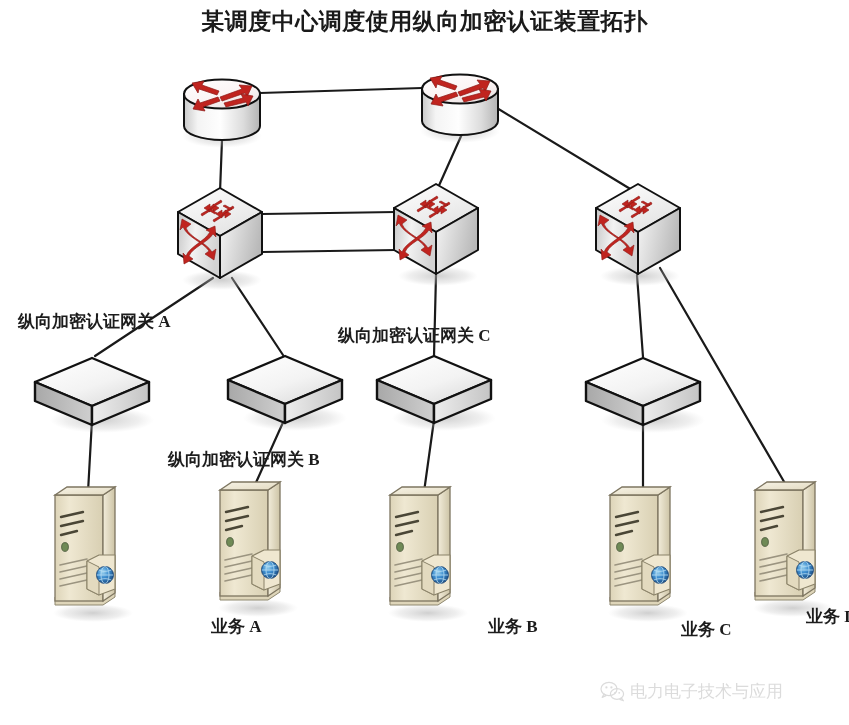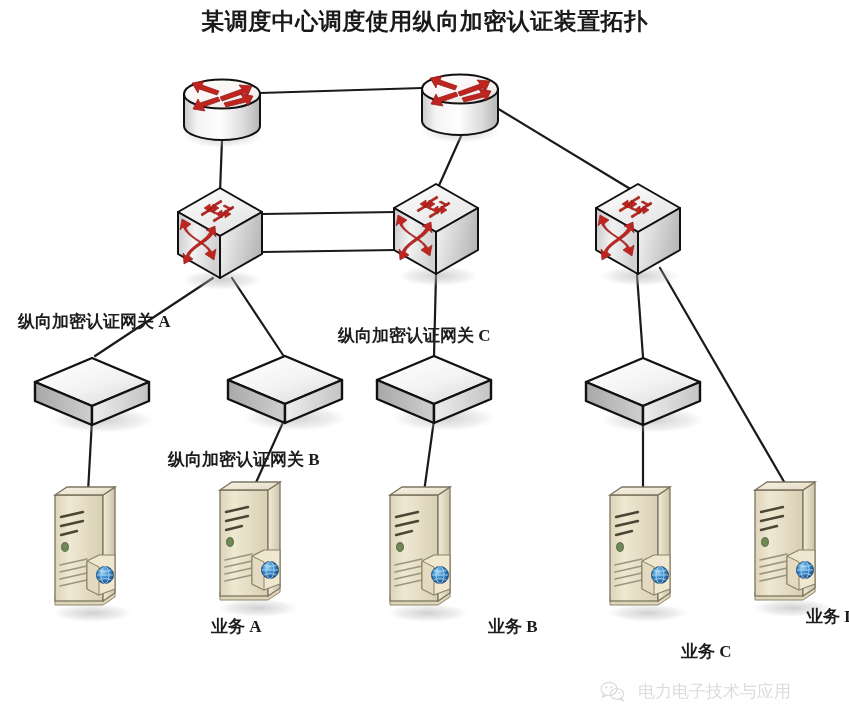--- a/index.html
+++ b/index.html
@@ -50,21 +50,21 @@
     font-weight: 700;
     color: #1c1c1c;
     white-space: nowrap;
     font-family: Liberation Serif, serif;
     margin-left: 48px;
   }
   .watermark {
     position: absolute;
     display: flex;
     align-items: center;
-    gap: 12px;
+    gap: 4px;
     opacity: 0.30;
   }
   .watermark-text {
     font-size: 17px;
     color: #8a8a8a;
     white-space: nowrap;
     font-family: "Liberation Sans", "DejaVu Sans", sans-serif;
   }
 </style>
 </head>
@@ -280,21 +280,21 @@
     <use href="#sym-server" transform="translate(640,545)"></use>
     <use href="#sym-server" transform="translate(785,540)"></use>
   </svg>
 
   <div class="node-label" style="left:18px;  top:310px;">纵向加密认证网关 A</div>
   <div class="node-label" style="left:168px; top:448px;">纵向加密认证网关 B</div>
   <div class="node-label" style="left:338px; top:324px;">纵向加密认证网关 C</div>
 
   <div class="server-label" style="left:163px; top:615px;">业务 A</div>
   <div class="server-label" style="left:440px; top:615px;">业务 B</div>
-  <div class="server-label" style="left:633px; top:640px;">业务 C</div>
+  <div class="server-label" style="left:633px; top:618px;">业务 C</div>
   <div class="server-label" style="left:758px; top:605px;">业务 D</div>
 
   <div class="watermark" style="left:600px; top:680px;">
     <svg width="26" height="22" viewBox="0 0 26 22">
       <ellipse cx="9" cy="8" rx="8" ry="6.6" fill="none" stroke="#8a8a8a" stroke-width="1.2"></ellipse>
       <path d="M 4,13 L 2.2,16.4 L 6,14.6 Z" fill="none" stroke="#8a8a8a" stroke-width="1.2" stroke-linejoin="round"></path>
       <circle cx="6.4" cy="6.4" r="1.1" fill="#8a8a8a"></circle>
       <circle cx="11.4" cy="6.4" r="1.1" fill="#8a8a8a"></circle>
       <ellipse cx="17" cy="13" rx="6.6" ry="5.4" fill="none" stroke="#8a8a8a" stroke-width="1.2"></ellipse>
       <path d="M 21.5,17 L 23.4,19.8 L 19.8,18.4 Z" fill="none" stroke="#8a8a8a" stroke-width="1.2" stroke-linejoin="round"></path>

